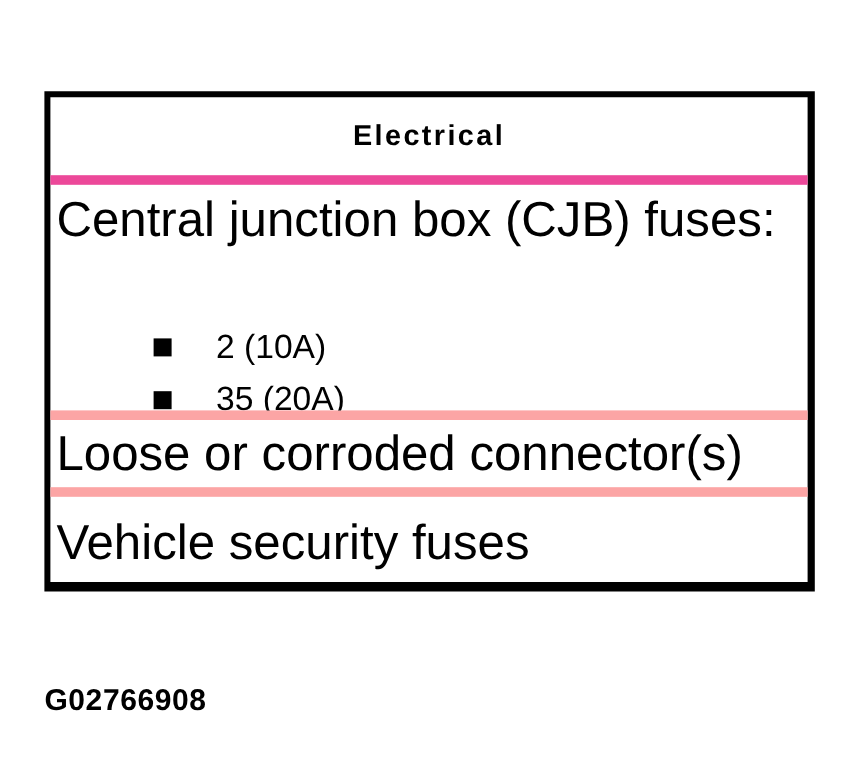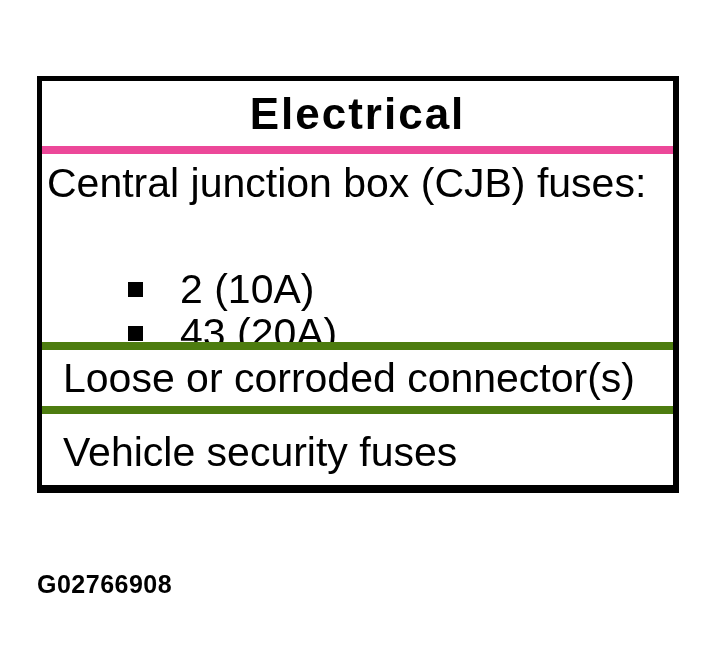--- a/index.html
+++ b/index.html
@@ -28,21 +28,21 @@
   }
   .row {
     box-sizing: border-box;
     overflow: hidden;
   }
   .row-header {
     height: 65px;
     display: flex;
     align-items: center;
     justify-content: center;
-    font-size: 44px;
+    font-size: 24px;
     font-weight: bold;
     letter-spacing: 2px;
   }
   .row-fuses {
     height: 196px;
     border-top: 8px solid #ec4899;
     padding: 5px 5px 0 5px;
     font-size: 41px;
   }
   .row-fuses .intro {
@@ -52,37 +52,37 @@
   }
   .fuse-list {
     list-style: none;
     margin: 60px 0 0 0;
     padding: 0;
   }
   .fuse-item {
     position: relative;
     padding-left: 133px;
     line-height: 44px;
-    font-size: 41px;
+    font-size: 28px;
     white-space: nowrap;
   }
   .fuse-item .bullet {
     position: absolute;
     left: 81px;
     top: 15px;
     width: 15px;
     height: 15px;
     background: #000000;
     display: inline-block;
   }
   .row-simple {
-    border-top: 8px solid #4d7c0f;
+    border-top: 8px solid #fca5a5;
     display: flex;
     align-items: center;
-    padding-left: 21px;
+    padding-left: 5px;
     font-size: 41px;
     white-space: nowrap;
     text-align: right;
   }
   .row-loose {
     height: 64px;
   }
   .row-vsm {
     height: 79px;
     padding-top: 6px;
@@ -107,21 +107,21 @@
 
   <div class="row row-fuses">
     <p class="intro">Central junction box (CJB) fuses:</p>
     <ul class="fuse-list">
       <li class="fuse-item">
         <span class="bullet"></span>
         <span>2 (10A)</span>
       </li>
       <li class="fuse-item">
         <span class="bullet"></span>
-        <span>43 (20A)</span>
+        <span>35 (20A)</span>
       </li>
     </ul>
   </div>
 
   <div class="row row-simple row-loose">
     <span>Loose or corroded connector(s)</span>
   </div>
 
   <div class="row row-simple row-vsm">
     <span>Vehicle security fuses</span>

